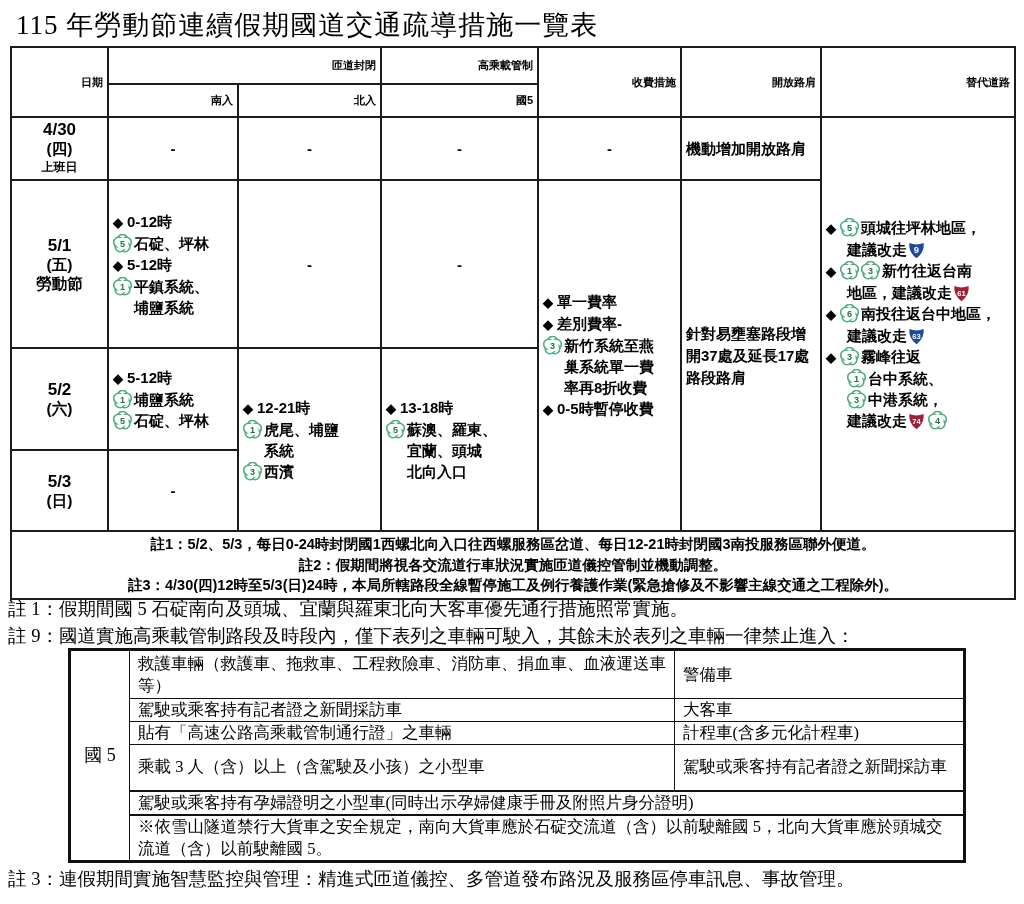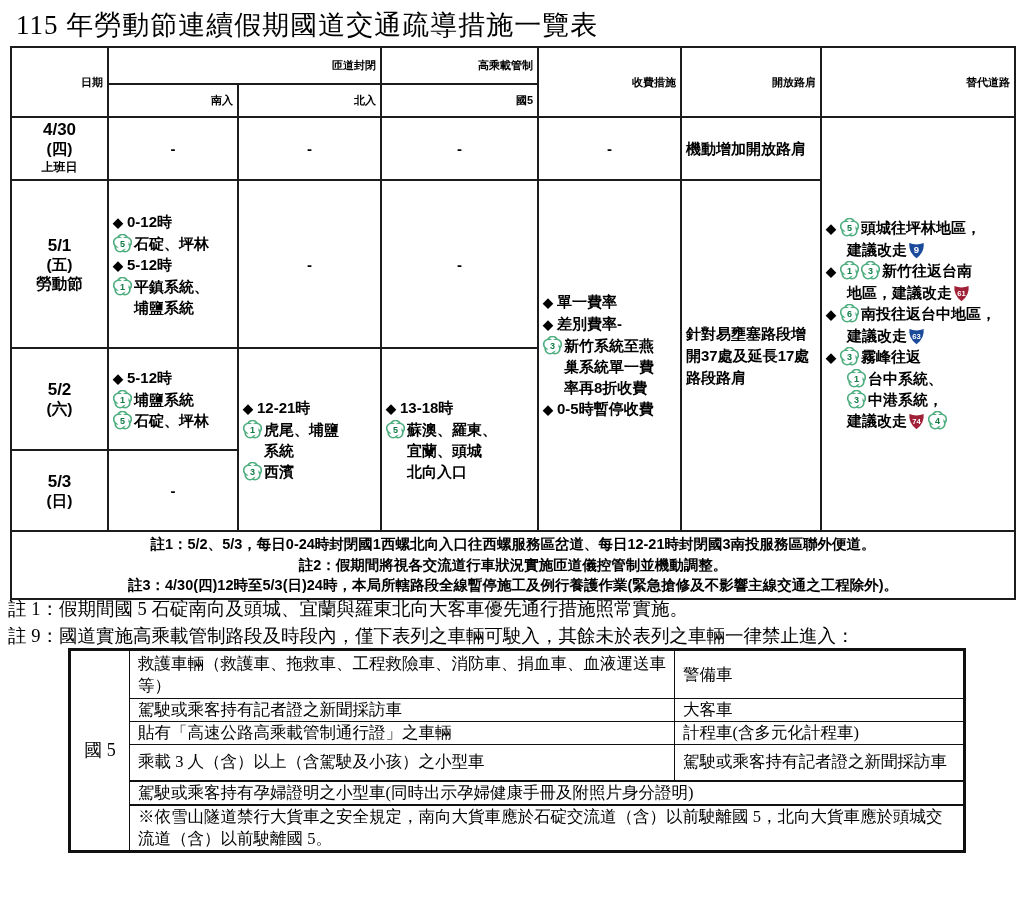--- a/index.html
+++ b/index.html
@@ -30,21 +30,21 @@
   
   .bnote{position:absolute;left:8px;font-family:"Liberation Serif",serif;font-size:18.5px;
          white-space:nowrap;}
   
   table.vtable{position:absolute;left:68px;top:648px;width:895px;border-collapse:collapse;
                table-layout:fixed;font-family:"Liberation Serif",serif;font-size:16.5px;
                border:3px solid #111;}
   table.vtable td{border:1.5px solid #111;padding:0 8px;line-height:22px;vertical-align:middle;}
   .vroute{text-align:center;font-size:18px;}
   .tk{border-top:2.5px solid #111 !important;}
-  .vr1{height:49px;}.vr2{height:23px;}.vr3{height:23px;}.vr4{height:36px;}
+  .vr1{height:49px;}.vr2{height:23px;}.vr3{height:23px;}.vr4{height:46px;}
   .vr5{height:15px;}.vr6{height:37px;}
 </style>
 </head>
 <body>
 
 <div class="page">
 
   <div class="title">115 年勞動節連續假期國道交通疏導措施一覽表</div>
 
   <table class="main">
@@ -334,14 +334,15 @@
     </tr>
     <tr class="vr5">
       <td colspan="2" class="tk">駕駛或乘客持有孕婦證明之小型車(同時出示孕婦健康手冊及附照片身分證明)</td>
     </tr>
     <tr class="vr6">
       <td colspan="2" class="tk">※依雪山隧道禁行大貨車之安全規定，南向大貨車應於石碇交流道（含）以前駛離國 5，北向大貨車應於頭城交流道（含）以前駛離國 5。</td>
     </tr>
   </tbody>
     </table>
 
+  <div class="bnote" style="top:866px">註 3：連假期間實施智慧監控與管理：精進式匝道儀控、多管道發布路況及服務區停車訊息、事故管理。</div>
 
 </div>
 
 </body></html>

